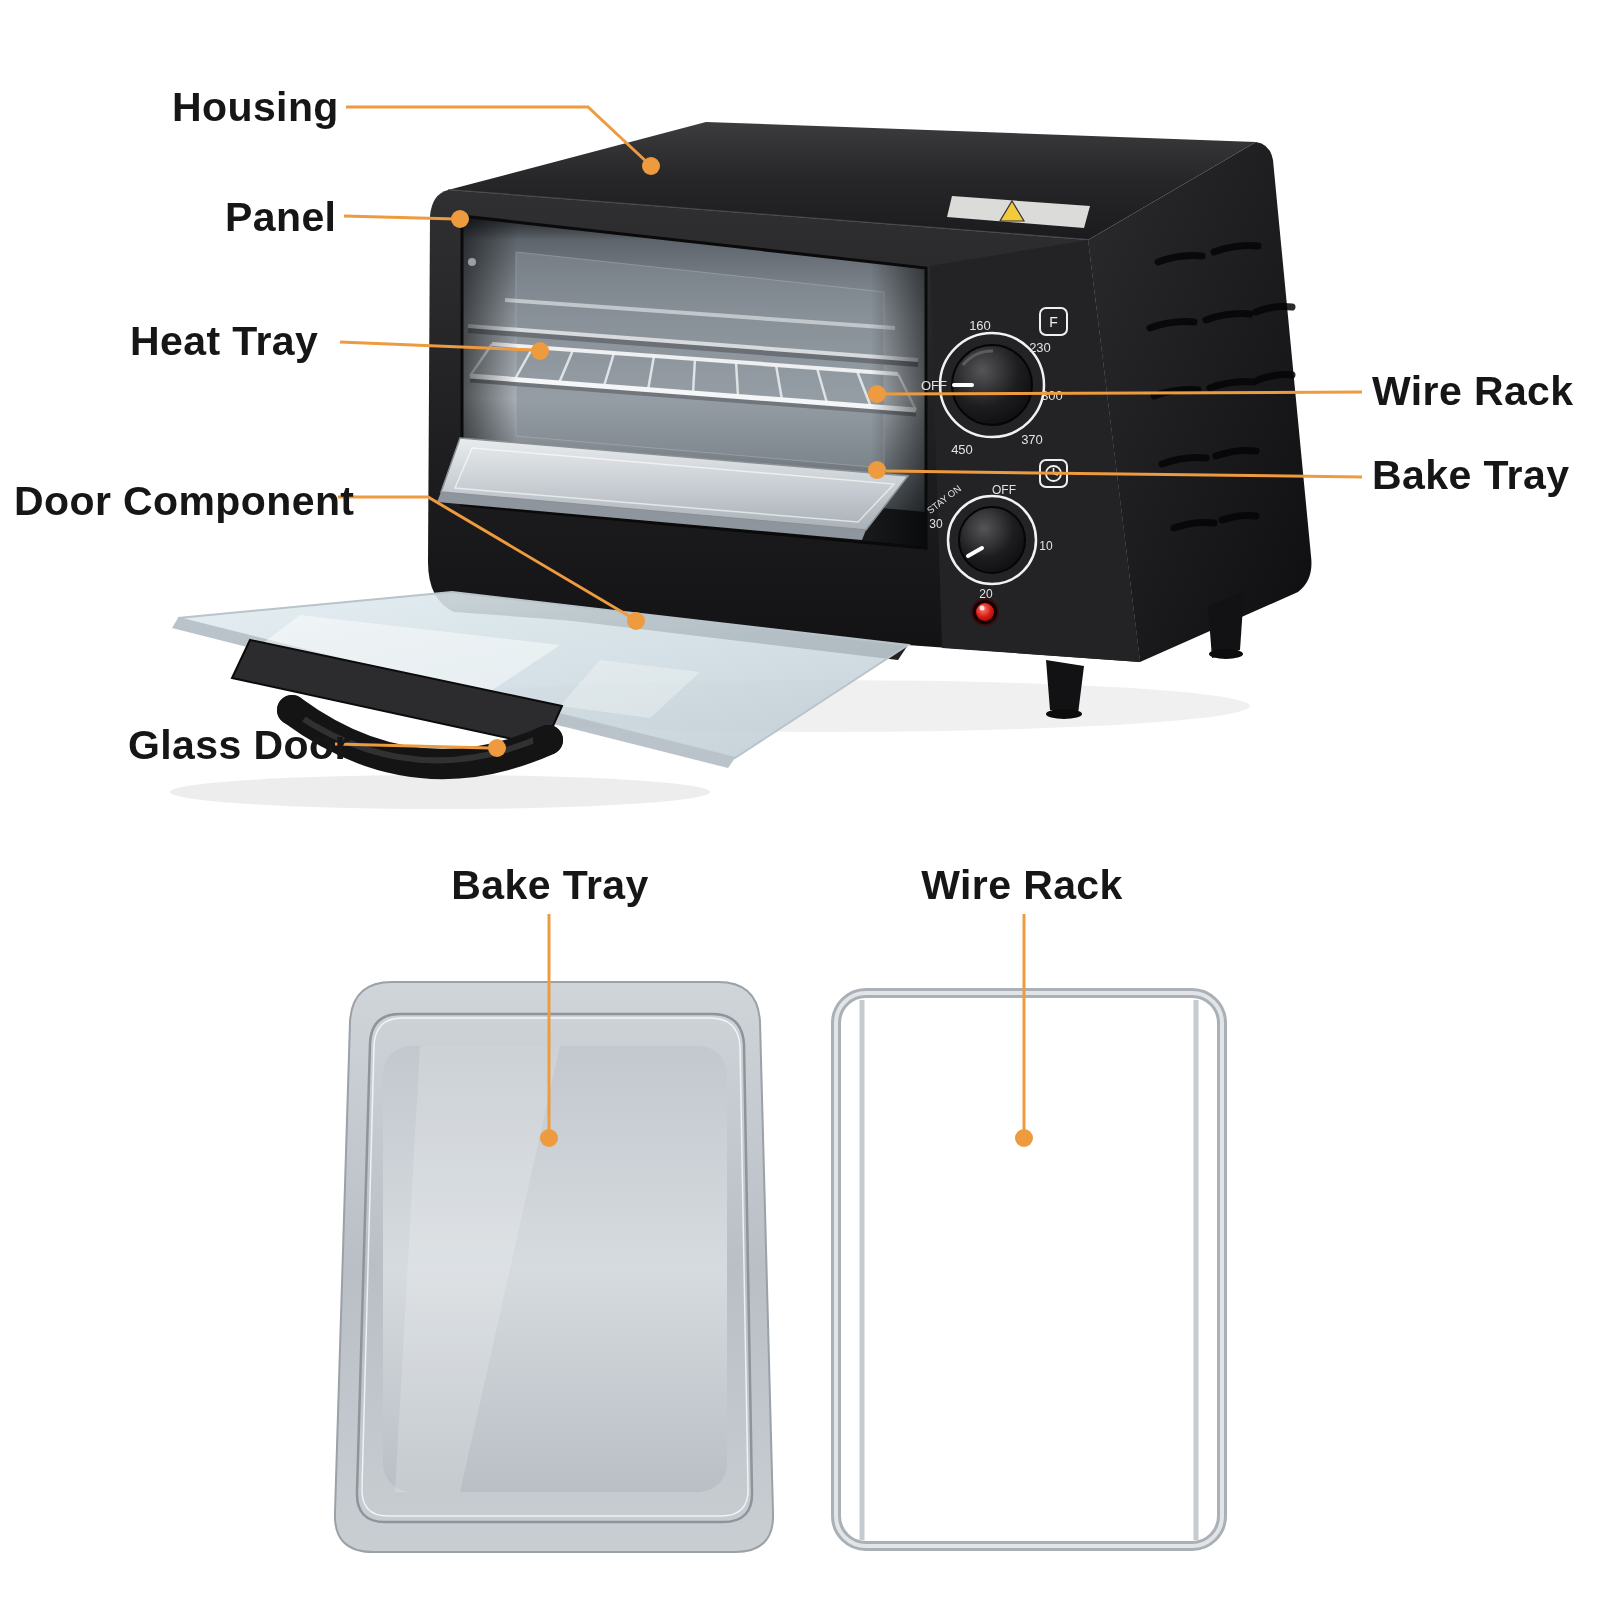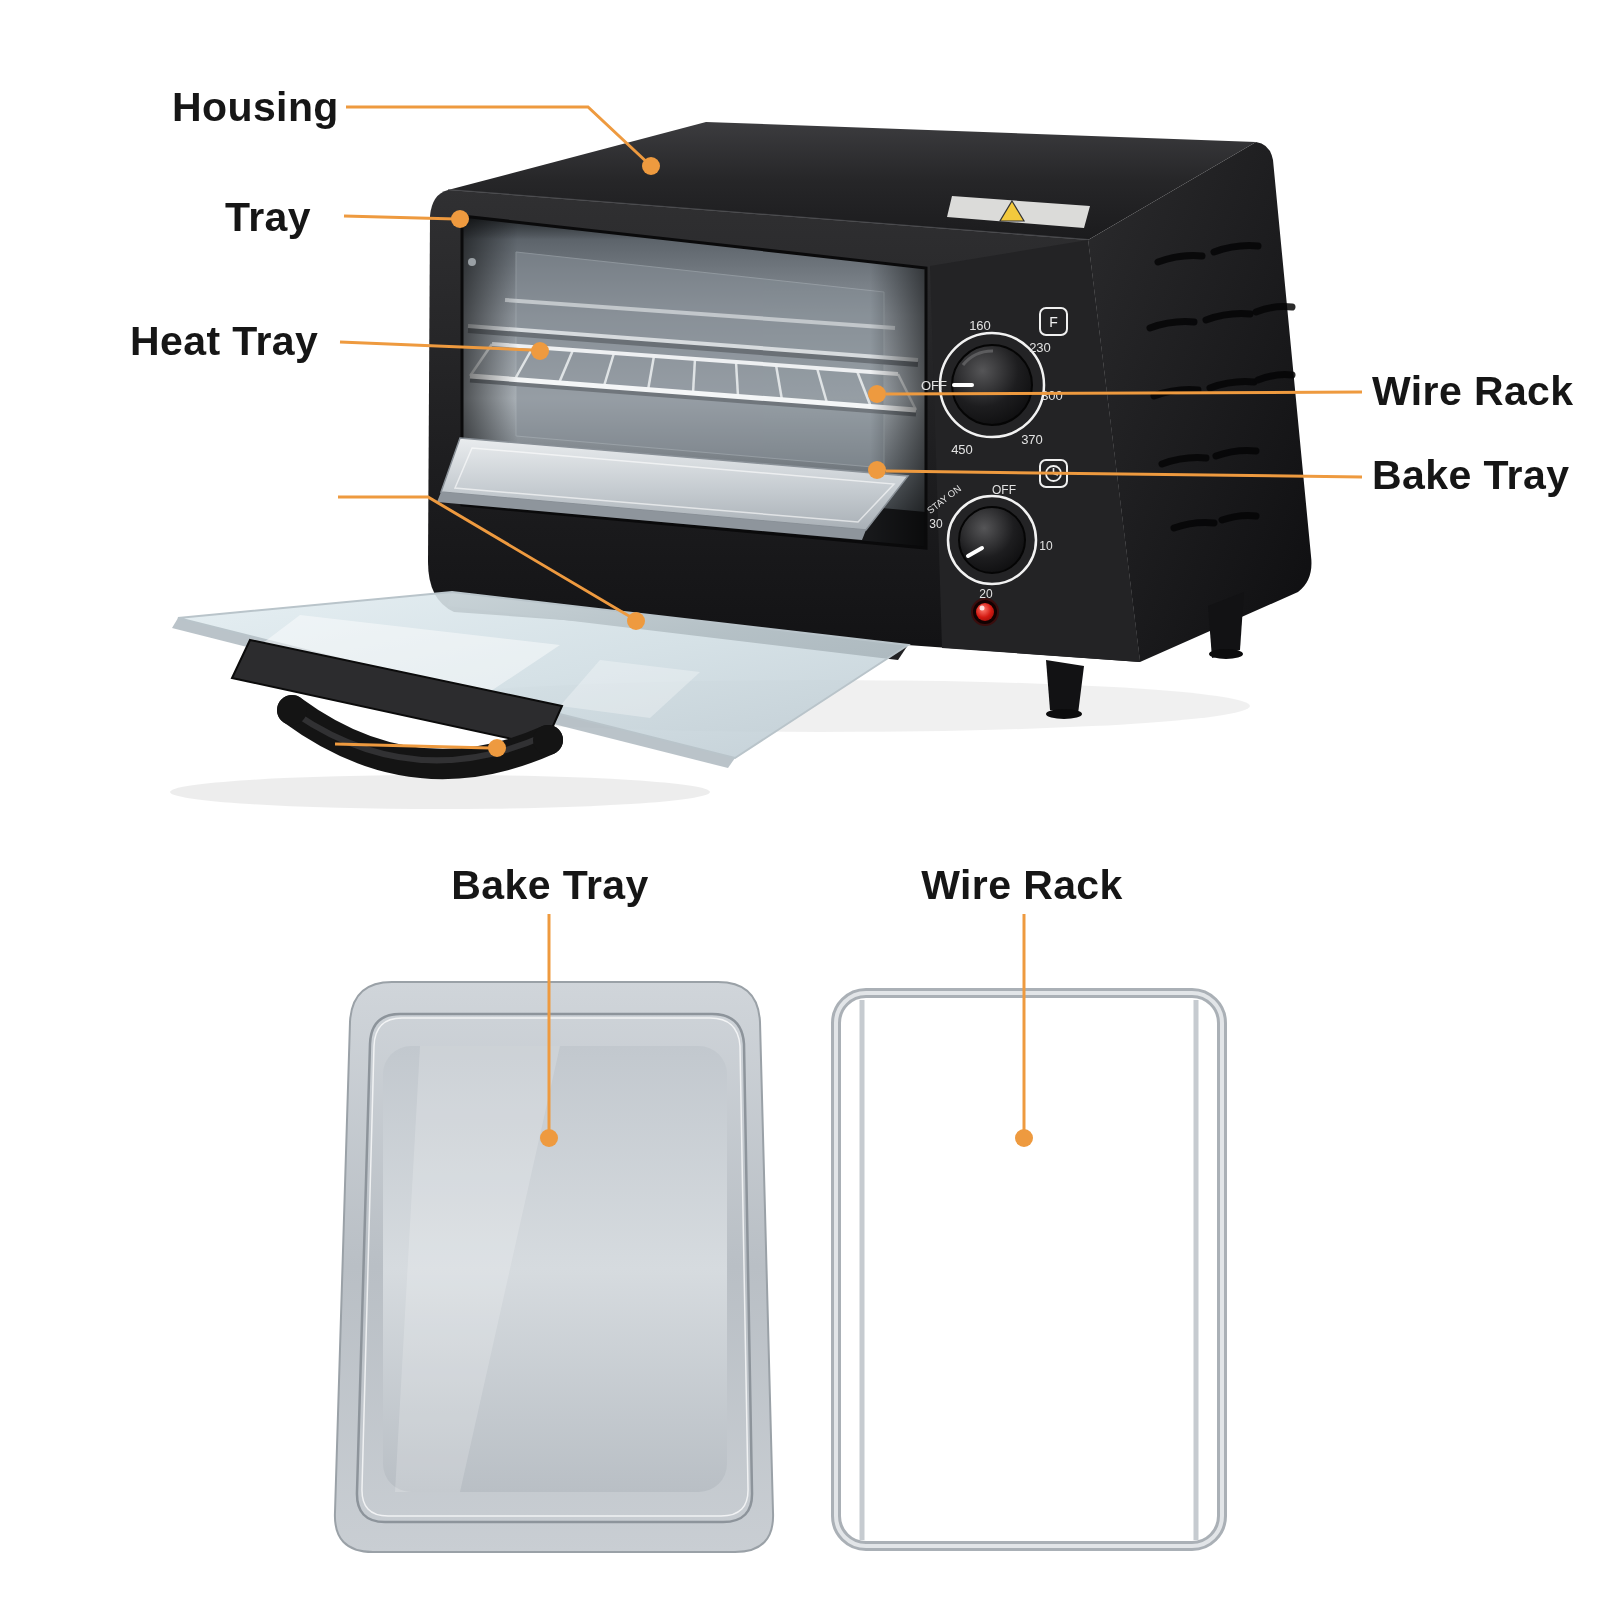--- a/index.html
+++ b/index.html
@@ -275,20 +275,22 @@
       <circle cx="877" cy="394" r="9"></circle>
       <circle cx="877" cy="470" r="9"></circle>
       <circle cx="636" cy="621" r="9"></circle>
       <circle cx="497" cy="748" r="9"></circle>
       <circle cx="549" cy="1138" r="9"></circle>
       <circle cx="1024" cy="1138" r="9"></circle>
     </g>
   </svg>
 
   <div class="label" style="left:172px;top:84px;">Housing</div>
-  <div class="label" style="left:225px;top:194px;">Tray</div>
+  <div class="label" style="left:225px;top:194px;">Panel</div>
   <div class="label" style="left:130px;top:318px;">Heat Tray</div>
   <div class="label" style="left:1372px;top:368px;">Wire Rack</div>
   <div class="label" style="left:1372px;top:452px;">Bake Tray</div>
+  <div class="label" style="left:14px;top:478px;">Door Component</div>
+  <div class="label" style="left:128px;top:722px;">Glass Door</div>
   <div class="label center" style="left:550px;top:862px;">Bake Tray</div>
   <div class="label center" style="left:1022px;top:862px;">Wire Rack</div>
 
 </div>
 
 </body></html>

